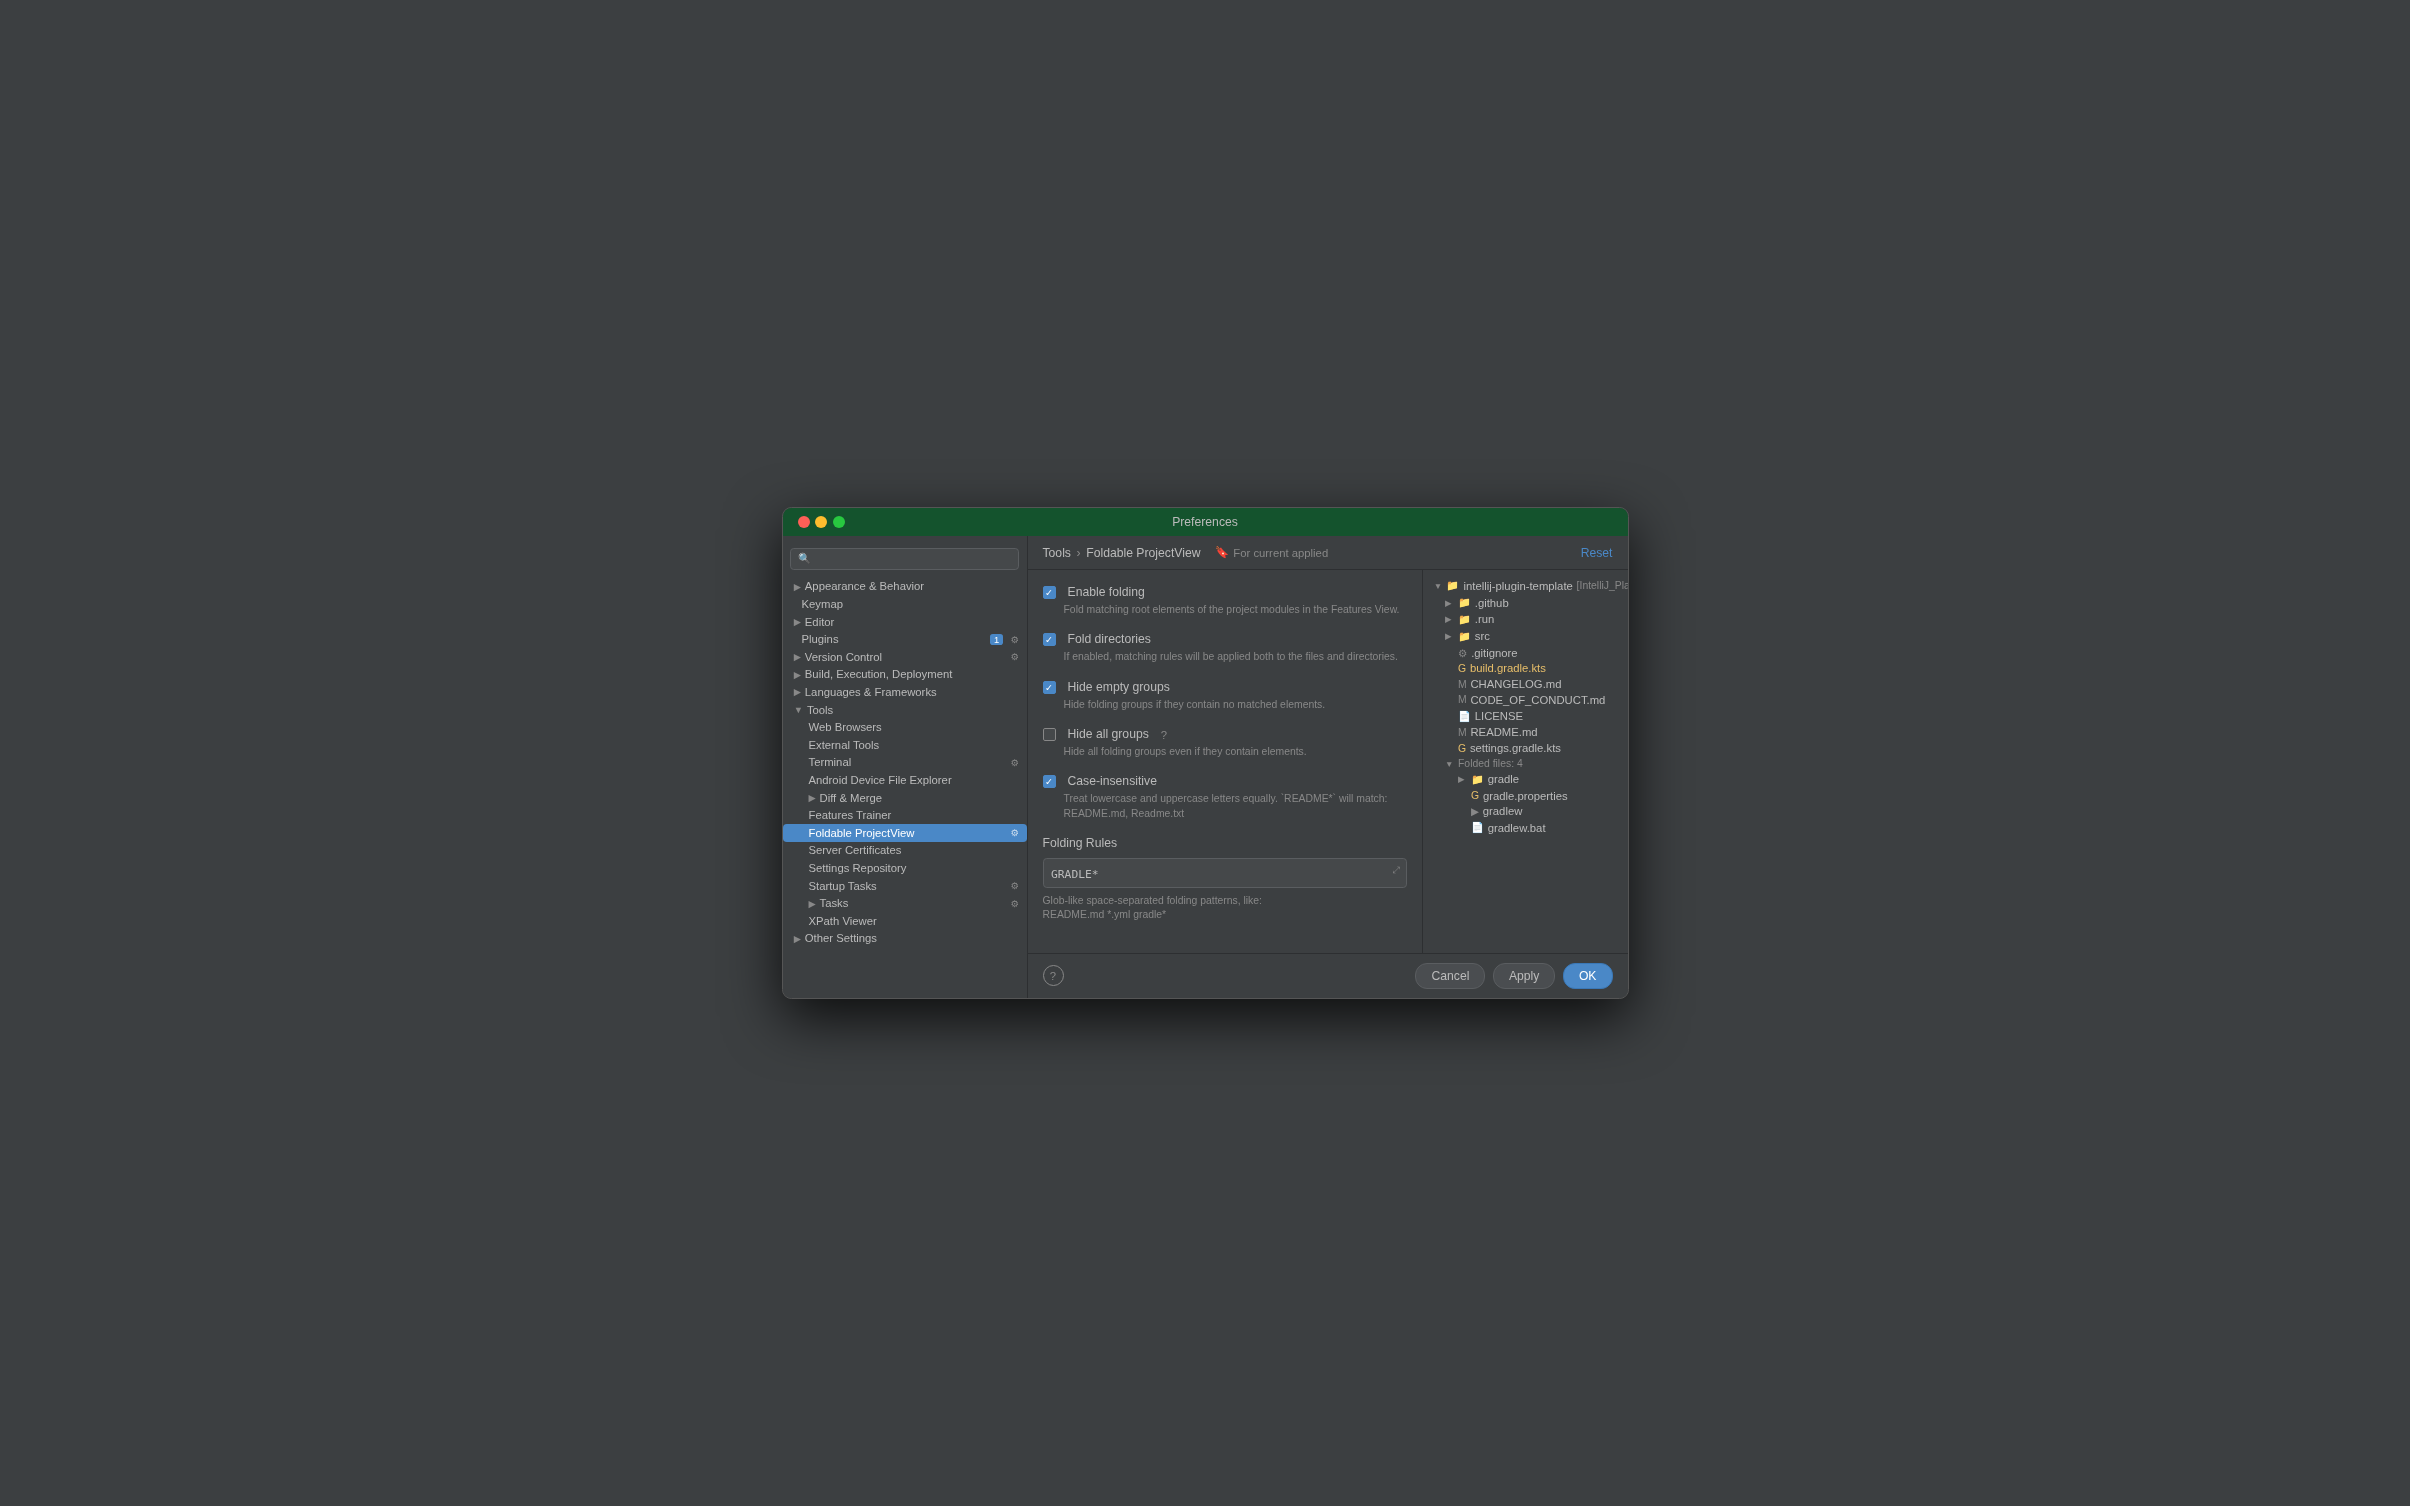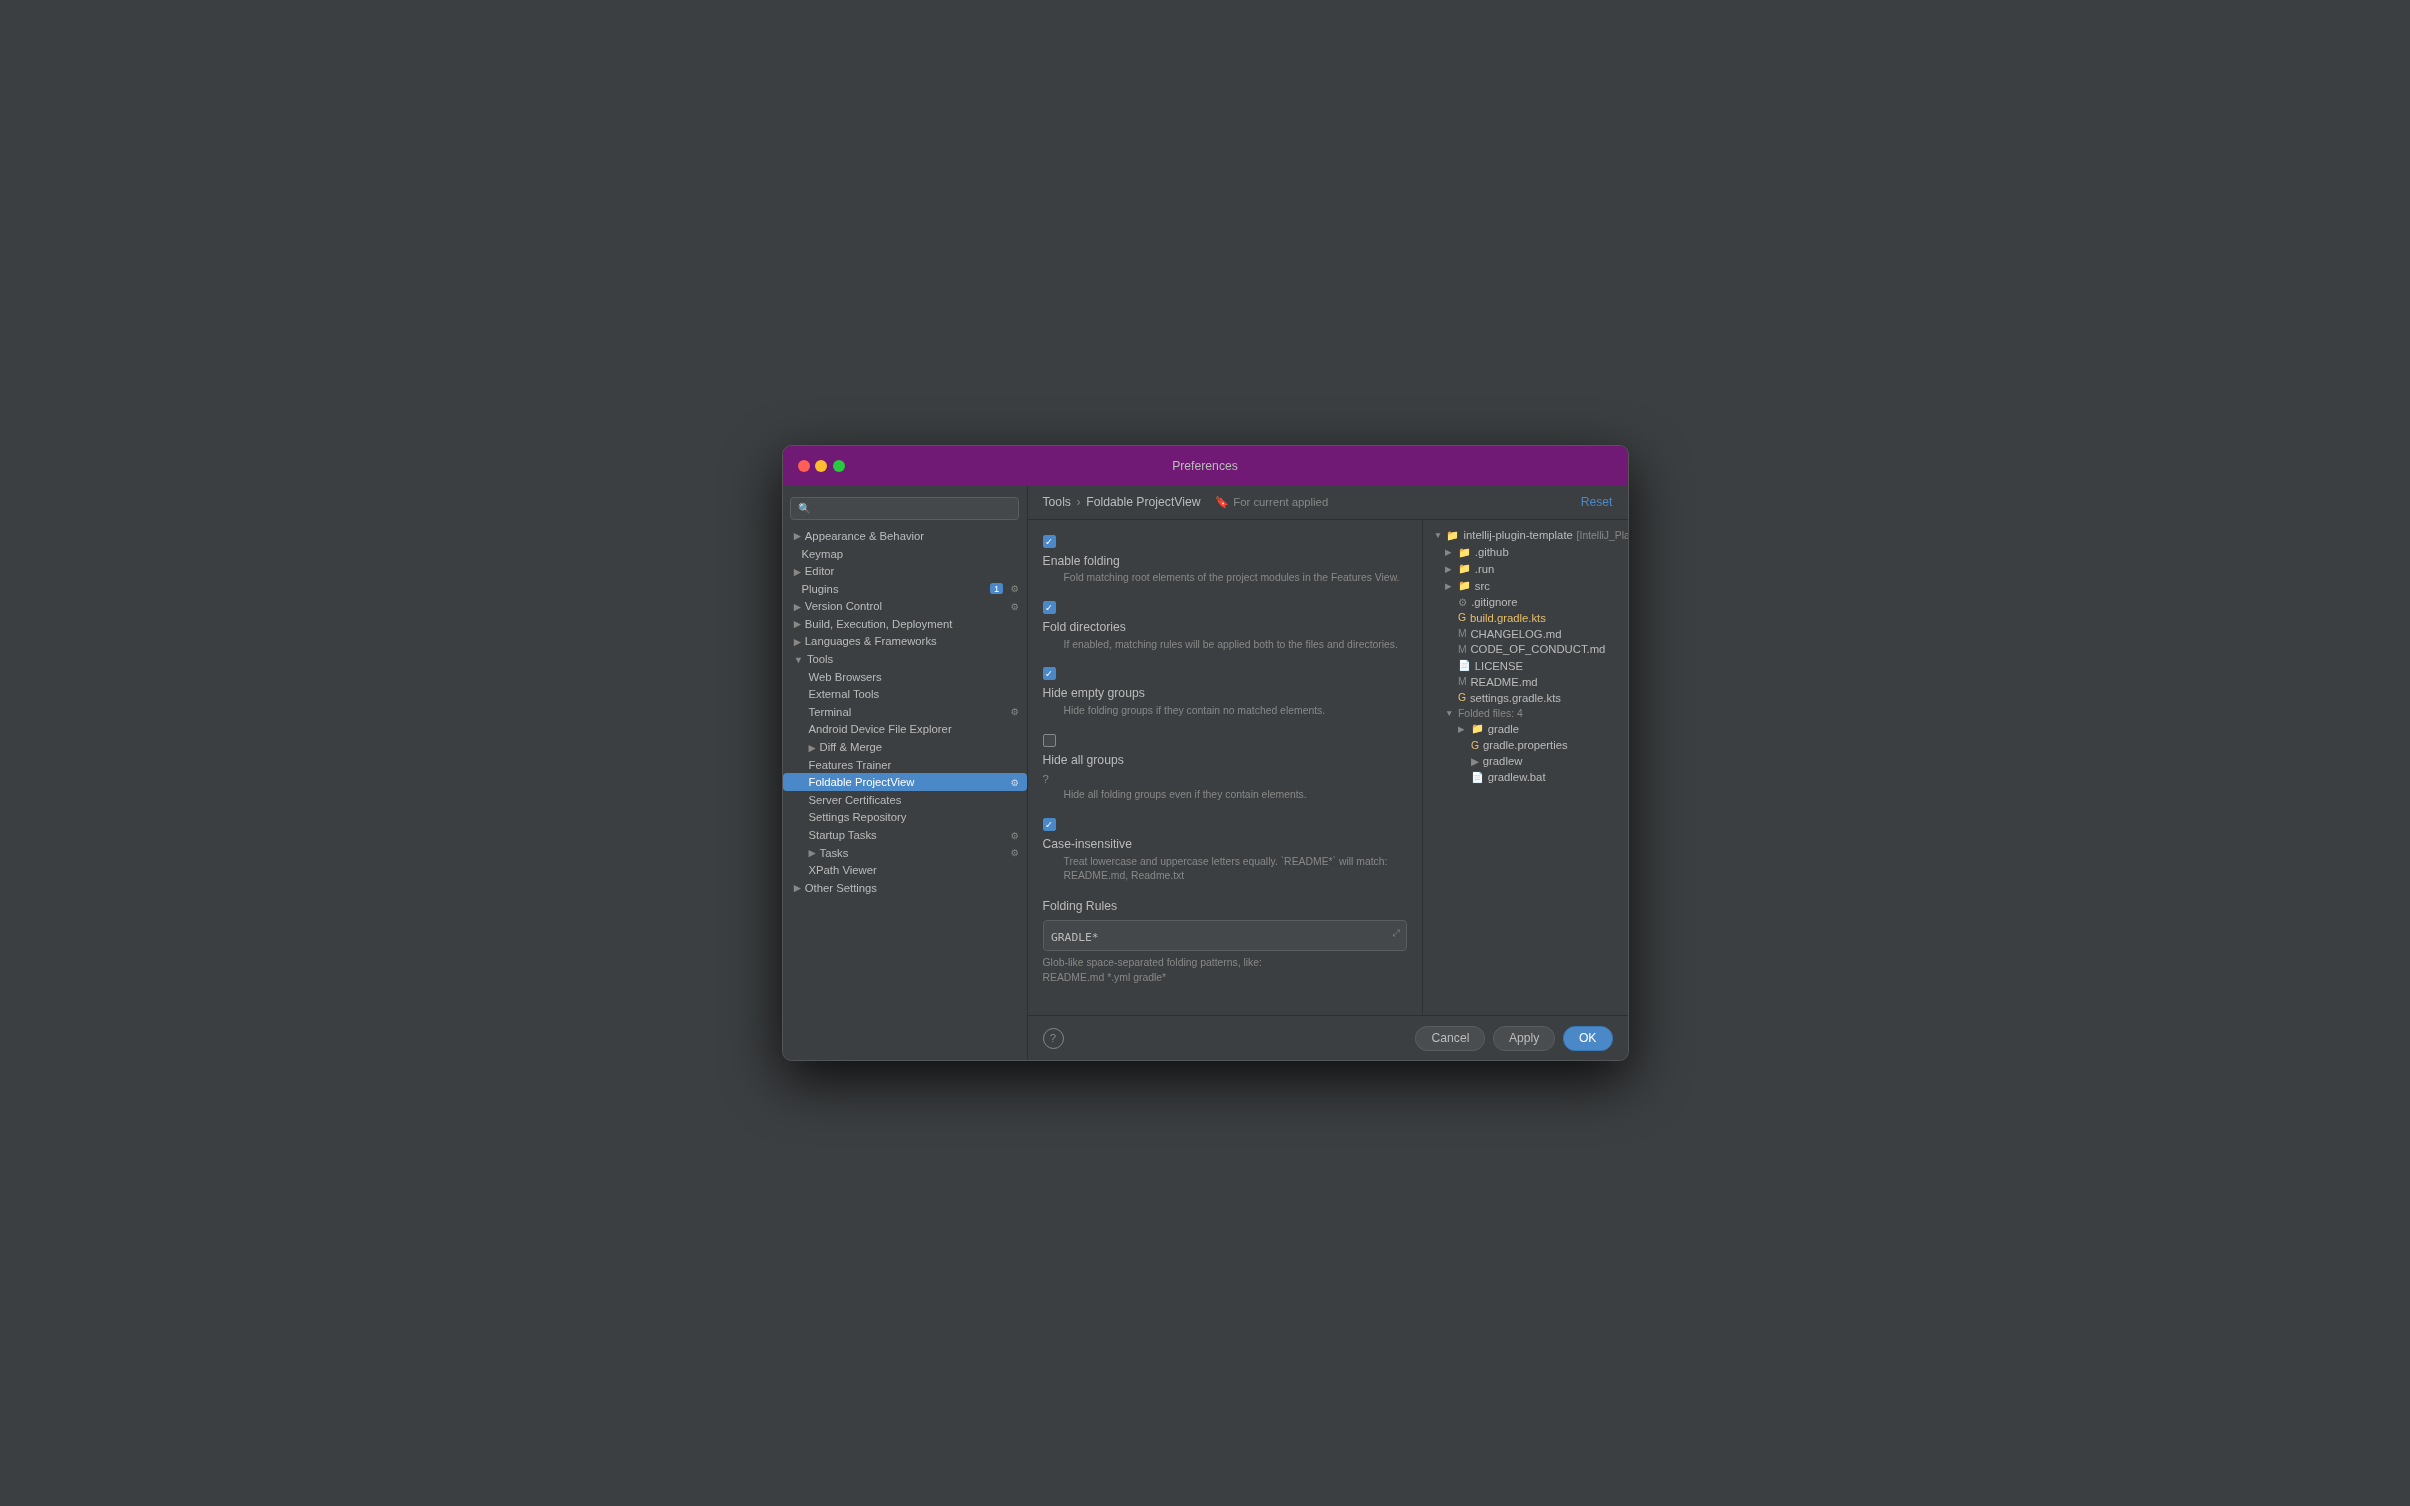--- a/index.html
+++ b/index.html
@@ -15,24 +15,24 @@
       width: 847px;
       background: #3c3f41;
       border-radius: 9.4px;
       box-shadow: 0 19px 56px rgba(0,0,0,0.8);
       display: flex;
       flex-direction: column;
       overflow: hidden;
       border: 0.9px solid #555;
     }
     .title-bar {
-      background: #701a75;
-      display: flex;
-      align-items: center;
-      padding: 14px 15px;
+      background: #14532d;
+      display: flex;
+      align-items: center;
+      padding: 8px 15px;
       position: relative;
       text-decoration: underline;
     }
     .traffic-lights {
       display: flex;
       gap: 5.6px;
     }
     .traffic-light {
       width: 12.2px;
       height: 12.2px;
@@ -151,24 +151,23 @@
       width: 395px;
       padding: 15px;
       overflow-y: auto;
       border-right: 0.9px solid #2d2f31;
     }
     .setting-item {
       margin-bottom: 15px;
     }
     .setting-row {
       display: flex;
-      align-items: flex-start;
-      gap: 6px;
+      align-items: flex-end;
+      gap: 12px;
       margin-bottom: 3.8px;
-      flex-direction: column;
     }
     .checkbox {
       width: 13px;
       height: 13px;
       border: 0.9px solid #888;
       border-radius: 1.9px;
       background: #45484a;
       display: flex;
       align-items: center;
       justify-content: center;

